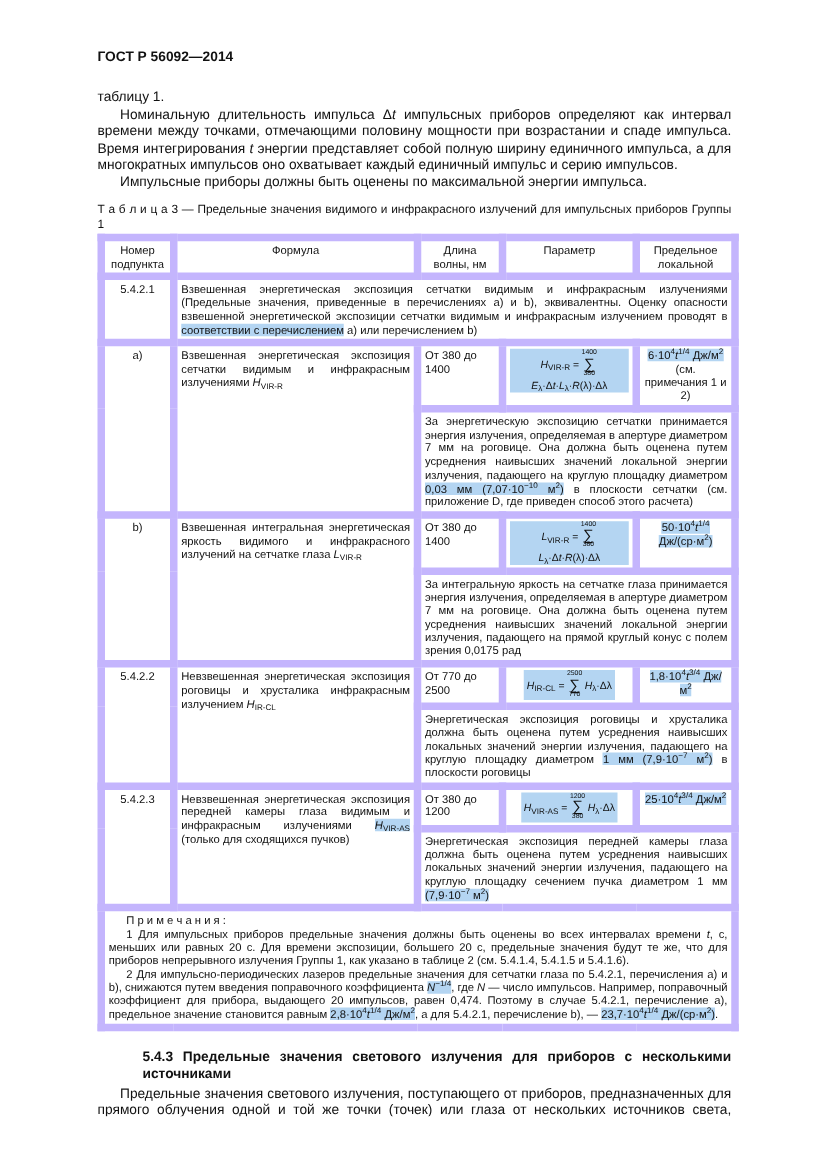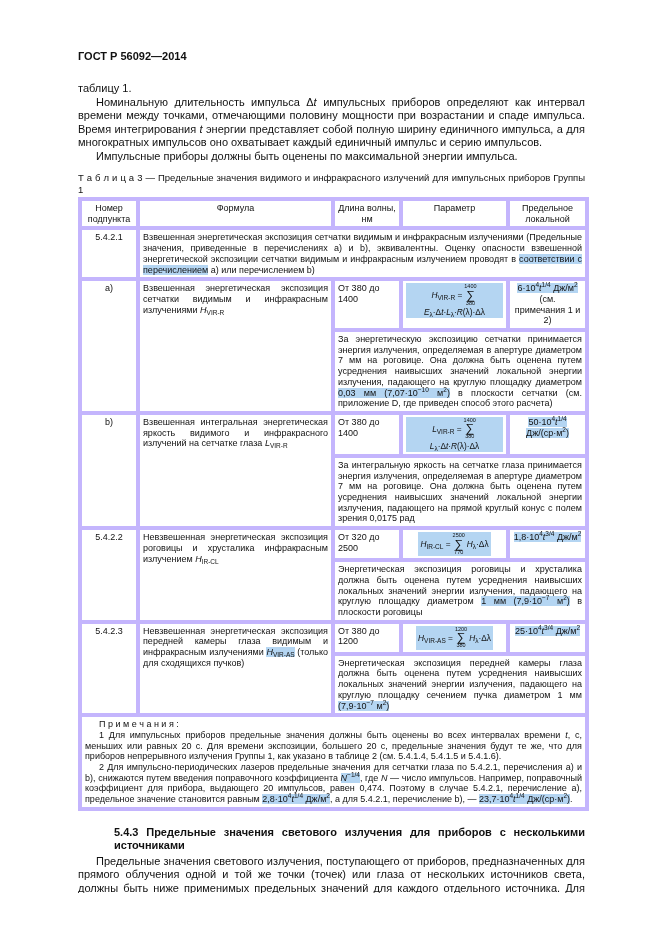--- a/index.html
+++ b/index.html
@@ -3,30 +3,30 @@
 <meta charset="utf-8">
 <style>
   * { box-sizing: border-box; }
   html,body { margin:0; padding:0; }
   body {
     width:661px; height:935px; background:#ffffff; color:#111;
     font-family:"Liberation Sans", sans-serif;
   }
   .page {
     position:relative; width:661px; height:893px;
-    padding:50px 76px 0 78px; overflow:hidden; background:#fff;
+    padding:40px 76px 0 78px; overflow:hidden; background:#fff;
   }
   .doc-header { font-weight:bold; font-size:11px; margin:0 0 20px 0; }
   .para { font-size:11px; line-height:13.5px; margin:0; text-align:justify; }
   .indent { text-indent:18px; }
   .table-caption { font-size:9.5px; line-height:11.5px; margin:9px 0 2px 0; text-align:justify; }
 
   table.main { border-collapse:collapse; width:507px; table-layout:fixed; }
   table.main th, table.main td {
-    border:4px solid #c4b5fd; font-size:9px; line-height:10.7px;
+    border:6px solid #c4b5fd; font-size:9px; line-height:10.7px;
     padding:2px 3px; vertical-align:top; font-weight:normal;
   }
   thead th { text-align:center; vertical-align:middle; padding:3px 2px; }
   .c-num { text-align:center; }
   .c-num.center { text-align:center; }
   .c-param { text-align:justify; }
   .c-wave { font-size:8.8px; padding:2px 1px; }
   .c-formula { text-align:center; vertical-align:middle; padding:2px 1px; }
   .c-limit { text-align:center; vertical-align:middle; }
   .c-note, .c-span { text-align:justify; }
@@ -123,21 +123,21 @@
         </td>
         <td class="c-limit"><span class="hl">50·10<sup>4</sup><i>t</i><sup>1/4</sup> Дж/(ср·м<sup>2</sup>)</span></td>
       </tr>
       <tr>
         <td class="c-note" colspan="3">За интегральную яркость на сетчатке глаза принимается энергия излучения, определяемая в апертуре диаметром 7 мм на роговице. Она должна быть оценена путем усреднения наивысших значений локальной энергии излучения, падающего на прямой круглый конус с полем зрения 0,0175 рад</td>
       </tr>
 
       <tr>
         <td class="c-num" rowspan="2">5.4.2.2</td>
         <td class="c-param" rowspan="2">Невзвешенная энергетическая экспозиция роговицы и хрусталика инфракрасным излучением <i>H</i><sub>IR-CL</sub></td>
-        <td class="c-wave">От 320 до 2500</td>
+        <td class="c-wave">От 770 до 2500</td>
         <td class="c-formula">
           <span class="formula hl-box">
             <span><i>H</i><sub>IR-CL</sub> =</span>
             <span class="sigma-stack">
               <span class="sig-lim">2500</span>
               <span class="sigma-glyph">∑</span>
               <span class="sig-lim">770</span>
             </span>
             <span><i>H</i><sub>λ</sub>·Δλ</span>
           </span>

